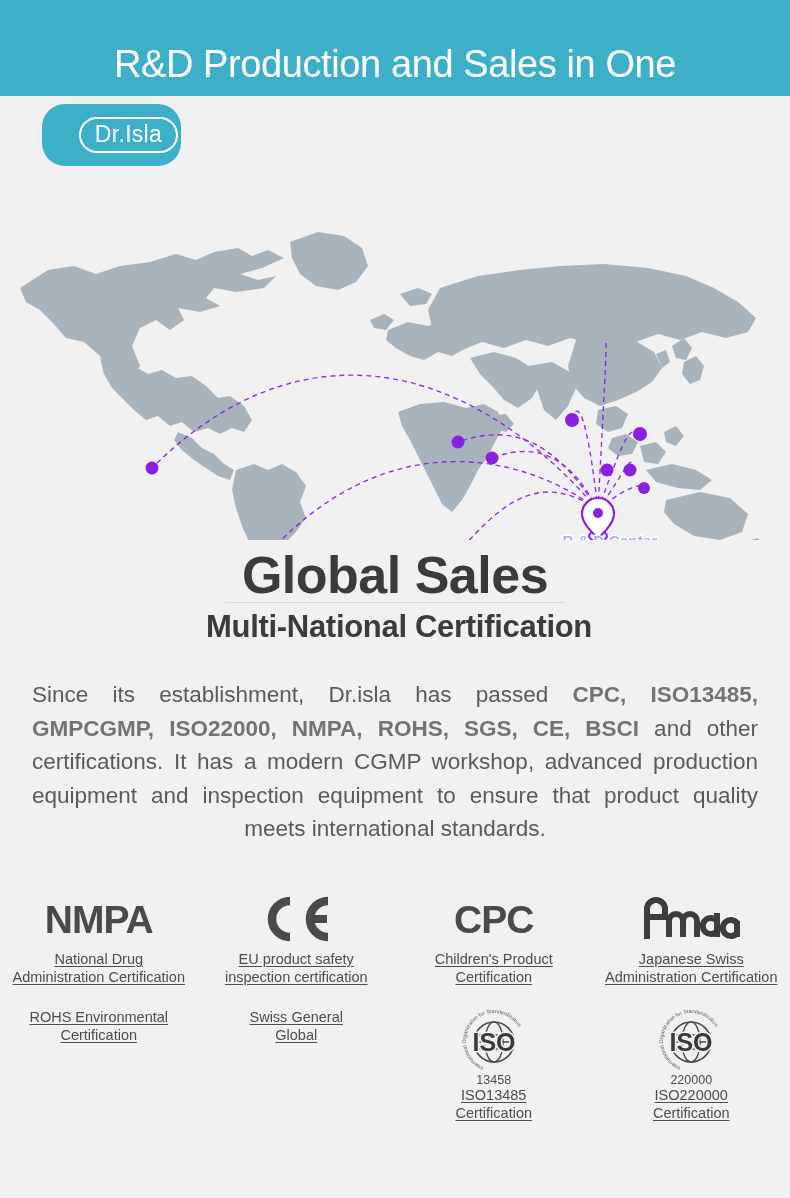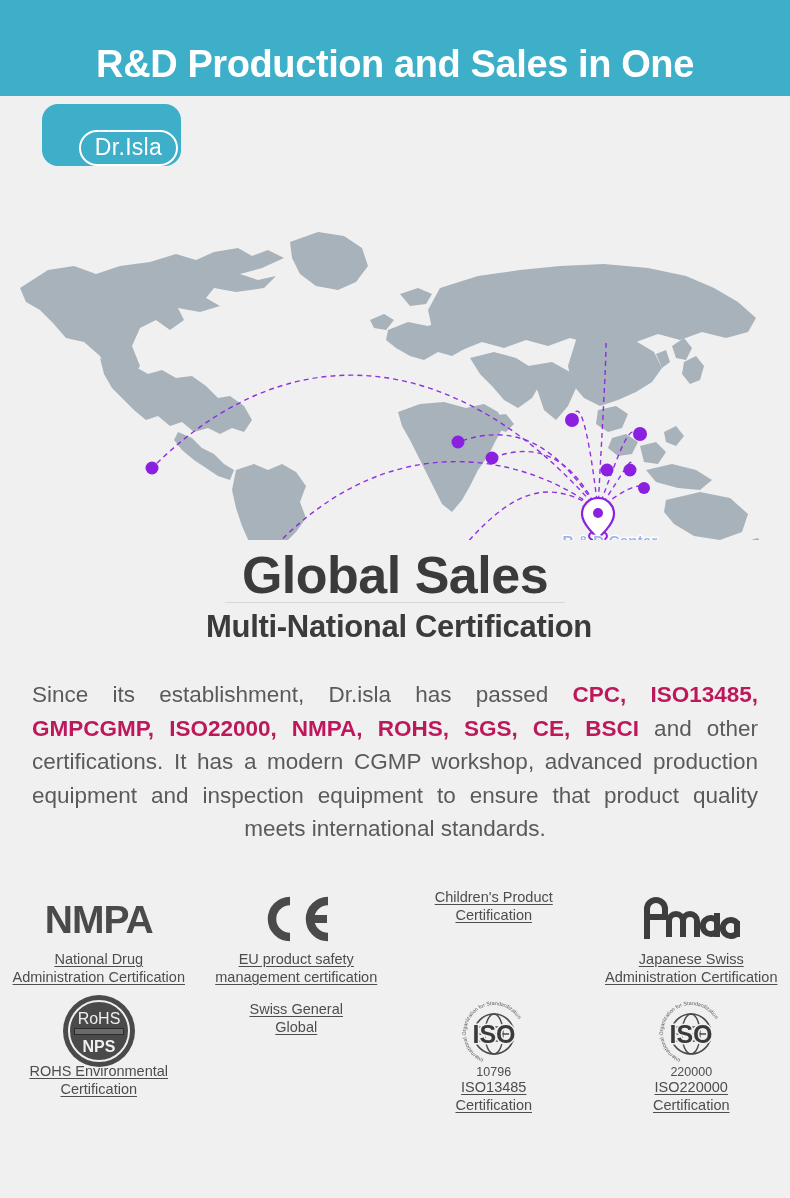--- a/index.html
+++ b/index.html
@@ -10,29 +10,29 @@
     background:#f0f0f0;
   }
   #page { width:790px; height:1198px; position:relative; background:#f0f0f0; }
 
   
   .header-band {
     position:absolute; left:0; top:0; width:790px; height:96px;
     background:#3eafc9; display:flex; align-items:center; justify-content:center;
   }
   .header-title {
-    color:#ffffff; font-size:38px; font-weight:700; letter-spacing:-0.4px;
+    color:#ffffff; font-size:38px; font-weight:400; letter-spacing:-0.4px;
     font-family:"Liberation Sans", sans-serif; white-space:nowrap;margin-top:32px;
   }
 
   
   .logo-box {
     position:absolute; left:42px; top:104px; width:139px; height:62px;
-    background:#3eafc9; border-radius:16px;
-    display:flex; align-items:flex-end; justify-content:center;padding-left:34px;
+    background:#3eafc9; border-radius:23px;
+    display:flex; align-items:center; justify-content:center;padding-left:34px;
   }
   .logo-pill {
     border:2.5px solid #ffffff; border-radius:26px;
     padding:3px 14px 5px 14px;
   }
   .logo-text {
     color:#ffffff; font-size:23px; font-weight:400; letter-spacing:0.3px;
     font-family:"Liberation Sans", sans-serif; line-height:1.05;
   }
 
@@ -64,28 +64,28 @@
     position:absolute; left:0; top:609px; width:790px; text-align:center;
     font-size:31px; font-weight:700; color:#3b3b3b; letter-spacing:-0.3px;padding-left:8px;
   }
 
   
   .para {
     position:absolute; left:32px; top:678px; width:726px;
     font-size:22.5px; line-height:33.5px; color:#5a5a5a;
     text-align:justify; text-align-last:center;
   }
-  .para .hl { color:#be185d; font-weight:700; }
+  .para .hl { color:#737373; font-weight:700; }
   .para .seg { display:inline; }
 
   
   .cert-grid {
     position:absolute; left:0; top:888px; width:637px;
     display:grid; grid-template-columns:repeat(4, 197.5px);
-    row-gap:2px;
+    row-gap:10px;
   }
   .cert-cell {
     display:flex; flex-direction:column; align-items:center; justify-content:flex-start;
     height:110px;
   }
   .cert-mark {
     height:62px; display:flex; align-items:center; justify-content:center;
   }
   .cert-cap {
     text-align:center; font-size:14.5px; line-height:18px; color:#4d4d4d;
@@ -220,25 +220,28 @@
     <div class="cert-cell">
       <div class="cert-mark ce-mark">
         <svg width="72" height="46" viewBox="0 0 72 46">
           <path d="M30 5 A 18 18 0 1 0 30 41" fill="none" stroke="#4a4a4a" stroke-width="8.5"></path>
           <path d="M68 5 A 18 18 0 1 0 68 41" fill="none" stroke="#4a4a4a" stroke-width="8.5"></path>
           <rect x="50" y="19" width="17" height="8" fill="#4a4a4a"></rect>
         </svg>
       </div>
       <div class="cert-cap">
         <span>EU product safety</span><br>
-        <span>management certification</span>
-      </div>
-    </div>
-
-    <div class="cert-cell">
+        <span>inspection certification</span>
+      </div>
+    </div>
+
+    <div class="cert-cell">
+      <div class="cert-mark">
+        <div class="mark-text">CPC</div>
+      </div>
       <div class="cert-cap">
         <span>Children's Product</span><br>
         <span>Certification</span>
       </div>
     </div>
 
     <div class="cert-cell">
       <div class="cert-mark pmda-mark">
         <svg width="108" height="44" viewBox="0 0 108 44">
           <path d="M10 42 L10 12 A 9 9 0 1 1 28 12 L28 20 L10 20" fill="none" stroke="#3d3d3d" stroke-width="6"></path>
@@ -247,30 +250,20 @@
           <path d="M100 26 A 8 8 0 1 0 100 36 L100 40 L100 24" fill="none" stroke="#3d3d3d" stroke-width="6"></path>
         </svg>
       </div>
       <div class="cert-cap">
         <span>Japanese Swiss</span><br>
         <span>Administration Certification</span>
       </div>
     </div>
 
     <div class="cert-cell">
-      <div class="cert-mark rohs-mark">
-        <svg width="78" height="78" viewBox="0 0 78 78">
-          <circle cx="39" cy="39" r="36" fill="#4a4a4a"></circle>
-          <circle cx="39" cy="39" r="30" fill="none" stroke="#efefef" stroke-width="2"></circle>
-          <text x="39" y="32" text-anchor="middle" fill="#efefef" font-size="16" font-family="'Liberation Sans',sans-serif">RoHS</text>
-          <rect x="14" y="36" width="50" height="7" fill="#2b2b2b"></rect>
-          <rect x="15" y="37" width="48" height="5" fill="#6b6b6b"></rect>
-          <text x="39" y="60" text-anchor="middle" fill="#efefef" font-size="16" font-weight="bold" font-family="'Liberation Sans',sans-serif">NPS</text>
-        </svg>
-      </div>
       <div class="cert-cap">
         <span>ROHS Environmental</span><br>
         <span>Certification</span>
       </div>
     </div>
 
     <div class="cert-cell">
       <div class="cert-cap">
         <span>Swiss General</span><br>
         <span>Global</span>
@@ -285,21 +278,21 @@
                 <path id="ringA" d="M43 61 A 28 28 0 1 1 43 5 A 28 28 0 1 1 43 61"></path>
               </defs>
             <text font-size="5.3" fill="#5a5a5a" font-family="'Liberation Sans',sans-serif">
               <textPath href="#ringA" startOffset="6%">International Organization for Standardization</textPath>
             </text>
             <circle cx="43" cy="34" r="20" fill="none" stroke="#4a4a4a" stroke-width="1.6"></circle>
             <ellipse cx="43" cy="34" rx="9" ry="20" fill="none" stroke="#4a4a4a" stroke-width="1.4"></ellipse>
             <path d="M23 27 H63 M23 41 H63 M23 34 H63" stroke="#4a4a4a" stroke-width="1.4" fill="none"></path>
             <text x="43" y="43" text-anchor="middle" fill="#3a3a3a" font-size="25" font-weight="bold" font-family="'Liberation Sans',sans-serif" stroke="#efefef" stroke-width="3.2" paint-order="stroke">ISO</text>
           </svg>
-          <div class="iso-num">10796</div>
+          <div class="iso-num">13458</div>
         </div>
       </div>
       <div class="cert-cap">
         <span>ISO13485</span><br>
         <span>Certification</span>
       </div>
     </div>
 
     <div class="cert-cell">
       <div class="cert-mark iso-mark" style="height:78px">

